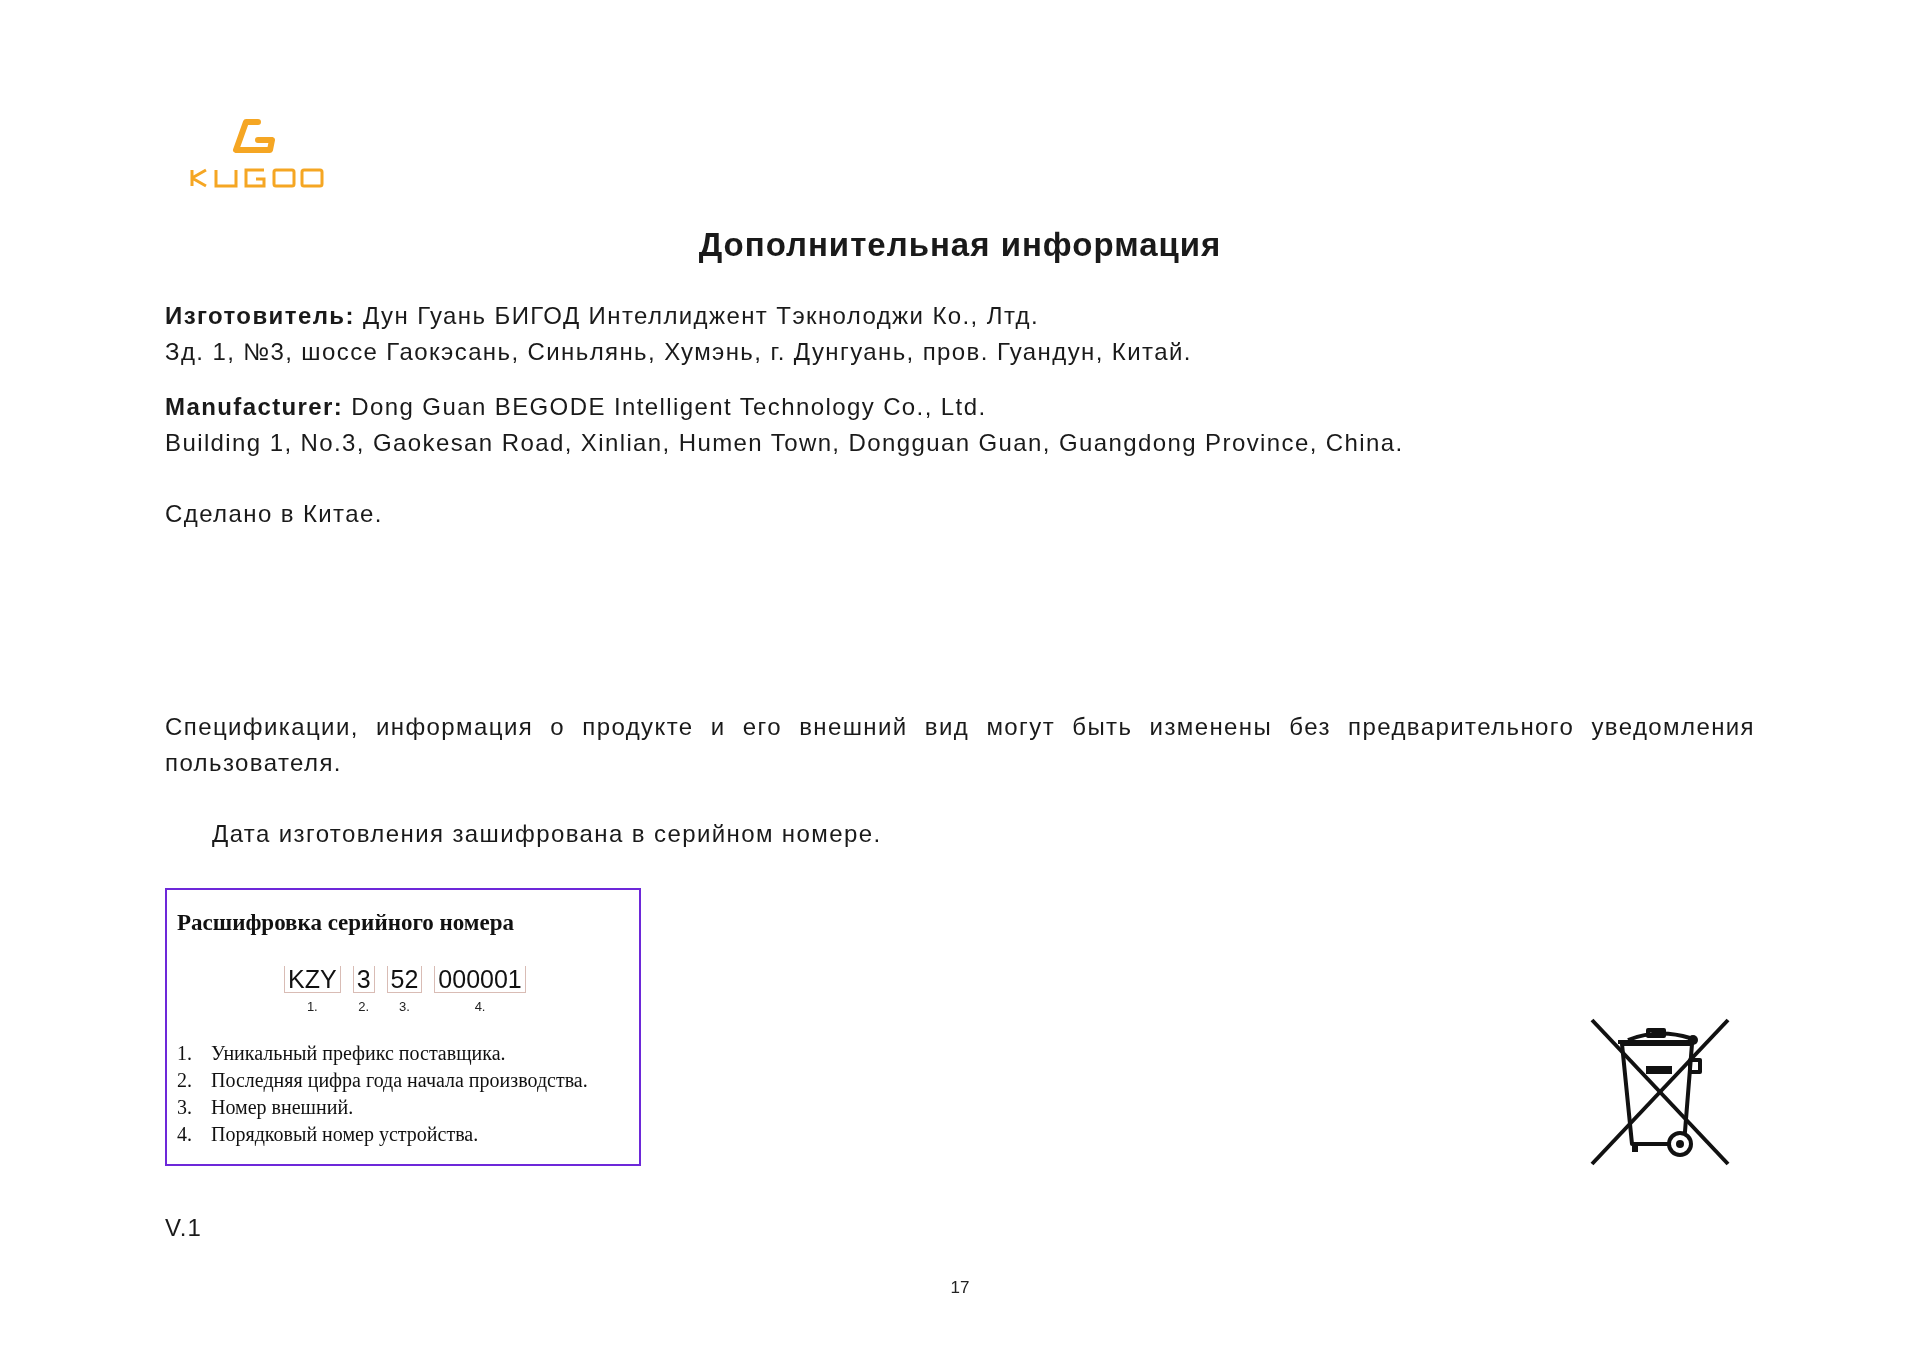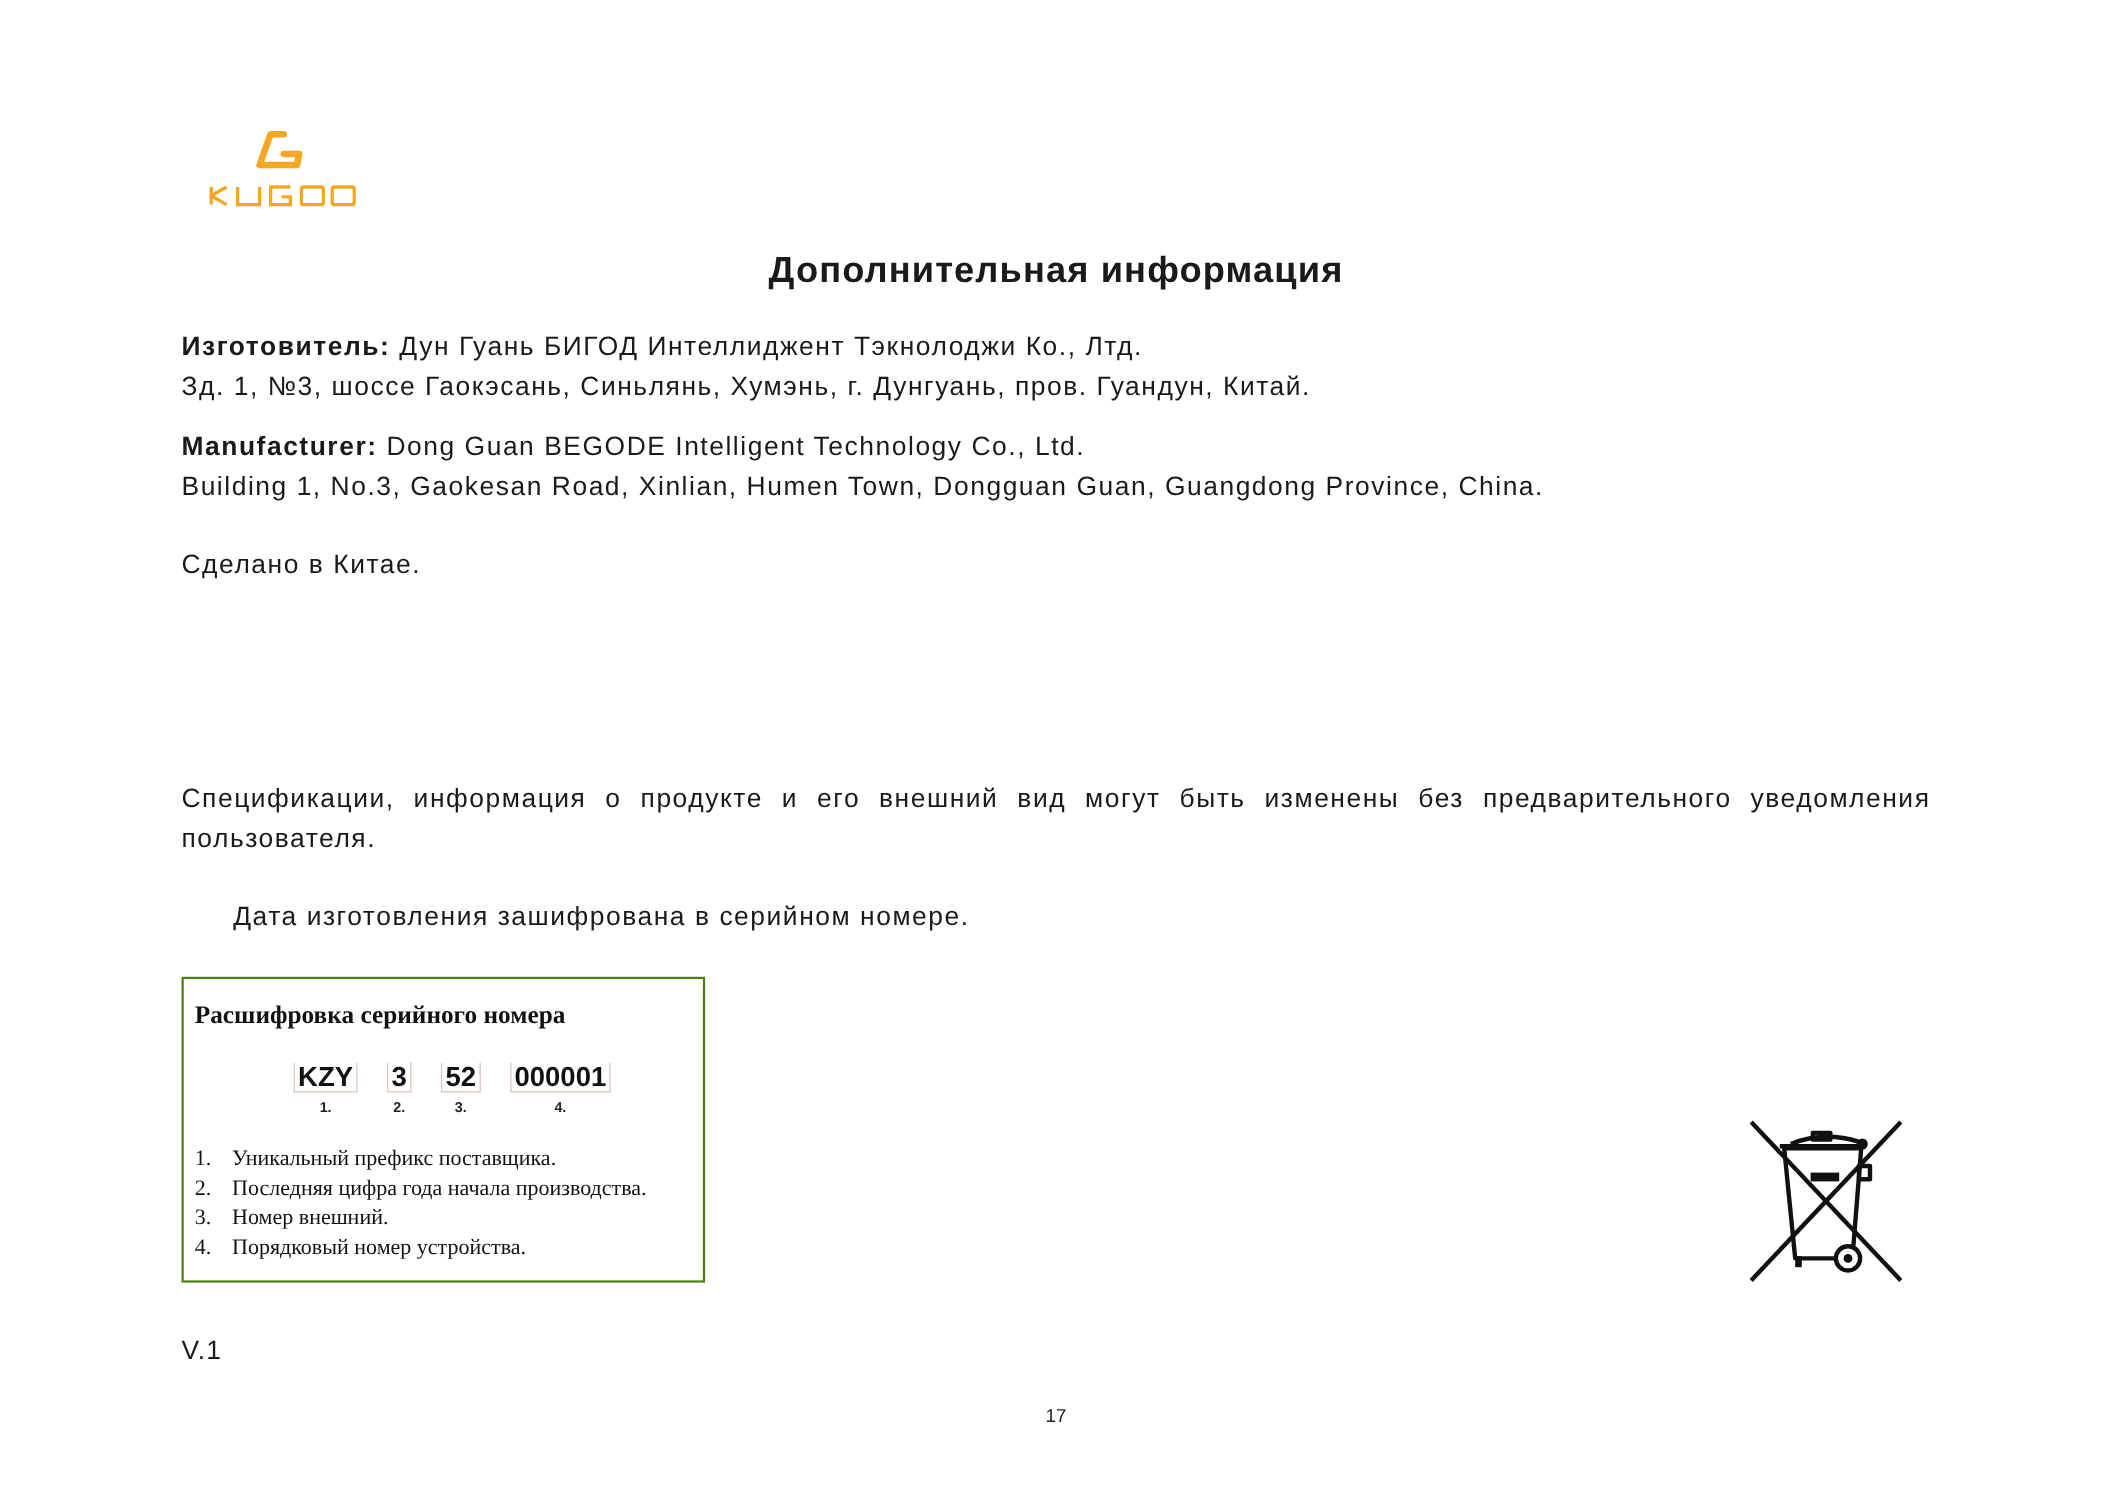--- a/index.html
+++ b/index.html
@@ -15,25 +15,25 @@
 
     .para { position: absolute; left: 165px; font-size: 24px; line-height: 36px; letter-spacing: 1.4px; color: #1a1a1a; white-space: nowrap; }
     .para b { font-weight: bold; }
     .p-mfr-ru { top: 282px; margin-top: 16px; }
     .p-mfr-en { top: 389px; }
     .p-made { top: 496px; }
     .p-spec { top: 709px; width: 1590px; white-space: normal; text-align: justify; text-align-last: left; }
     .p-date { top: 816px; margin-left: 47px; }
 
     .serial-box { position: absolute; left: 165px; top: 888px; width: 476px; height: 278px;
-                  border: 2px solid #4d7c0f; box-sizing: border-box;
+                  border: 2px solid #6d28d9; box-sizing: border-box;
                   font-family: "Liberation Serif", "DejaVu Serif", serif; }
     .serial-title { position: absolute; left: 10px; top: 20px; font-size: 23px; font-weight: bold; color: #111; }
-    .serial-code { position: absolute; left: 100px; top: 76px; display: flex; gap: 27px;
-                   font-family: "Liberation Sans", sans-serif; font-weight: bold; }
+    .serial-code { position: absolute; left: 117px; top: 76px; display: flex; gap: 12px;
+                   font-family: "Liberation Sans", sans-serif; }
     .seg { display: flex; flex-direction: column; align-items: center; }
     .seg-val { font-size: 25px; padding: 0 3px; border-left: 1px solid #d9bcb5; border-right: 1px solid #d9bcb5; border-bottom: 1px solid #d9bcb5; line-height: 26px; color: #111; }
     .seg-num { font-size: 13px; margin-top: 6px; color: #222; }
     .serial-list { position: absolute; left: 10px; top: 150px; margin: 0; padding: 0; list-style: none; font-size: 20px; line-height: 27px; color: #111; }
     .serial-list li { display: flex; white-space: nowrap; }
     .serial-list .n { width: 34px; }
 
     .weee { position: absolute; left: 1588px; top: 1016px; width: 144px; height: 152px; }
 
     .version { position: absolute; left: 165px; top: 1214px; font-size: 24px; letter-spacing: 1px; color: #1a1a1a; }

